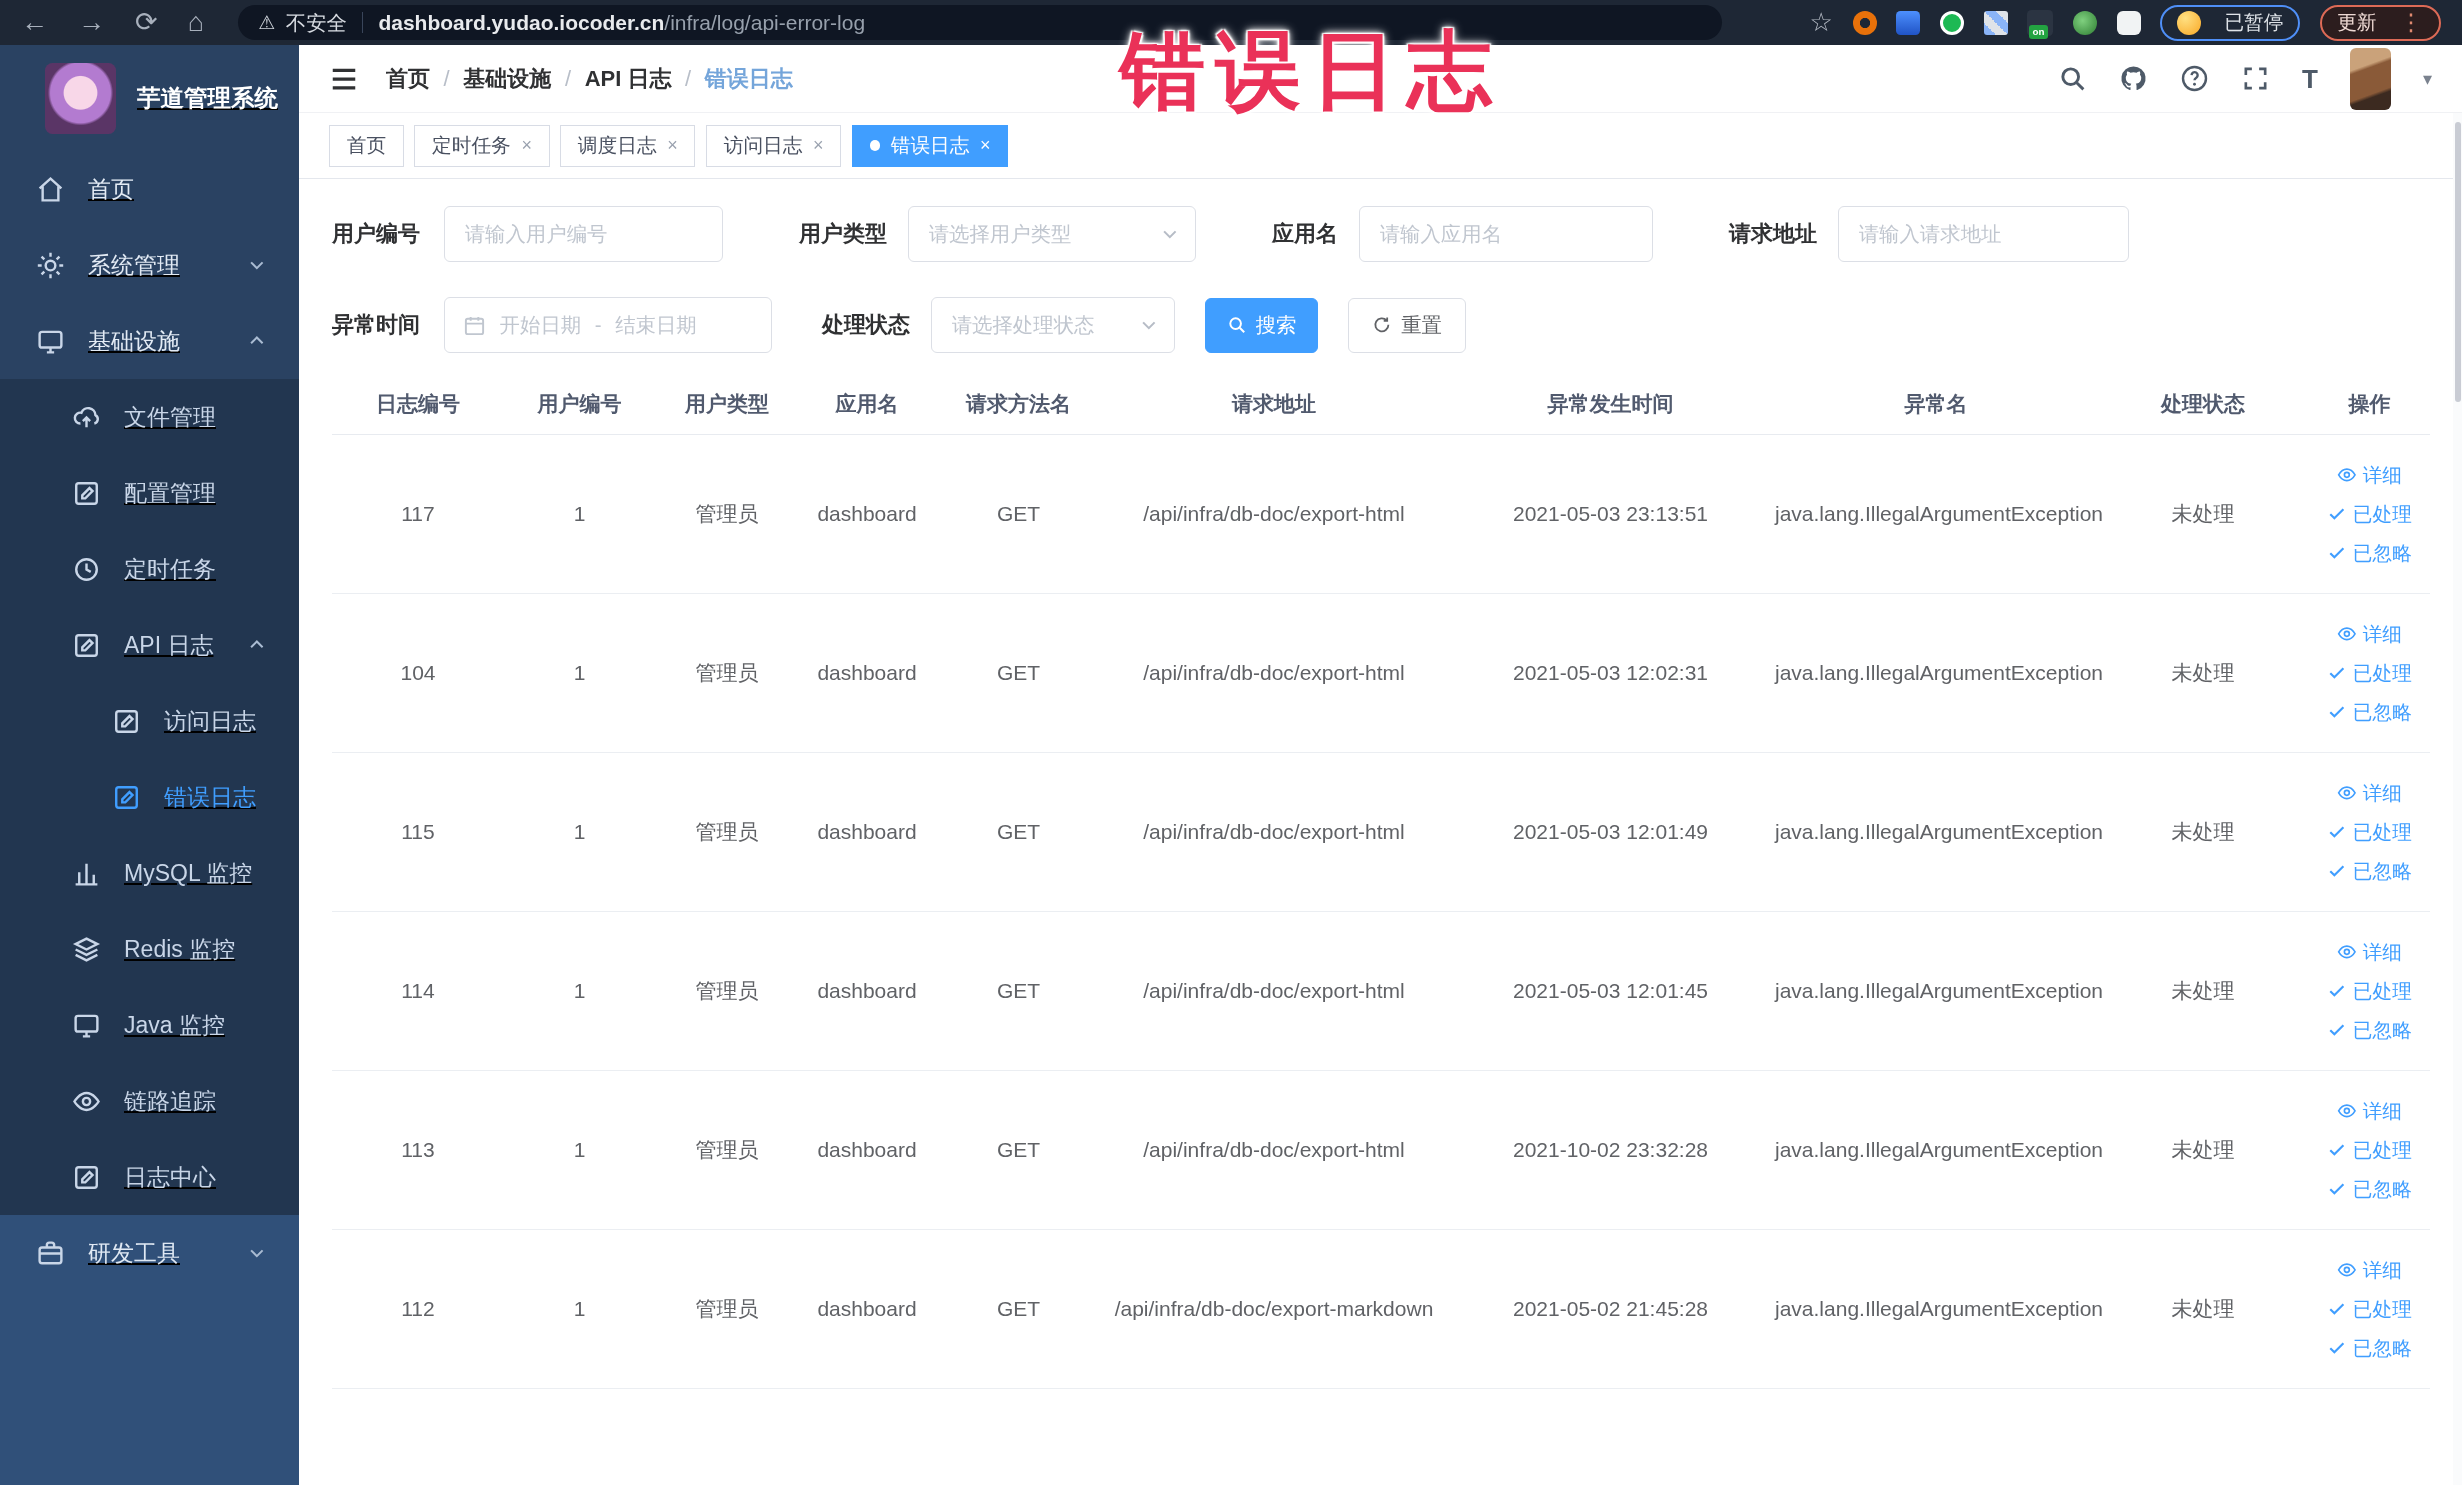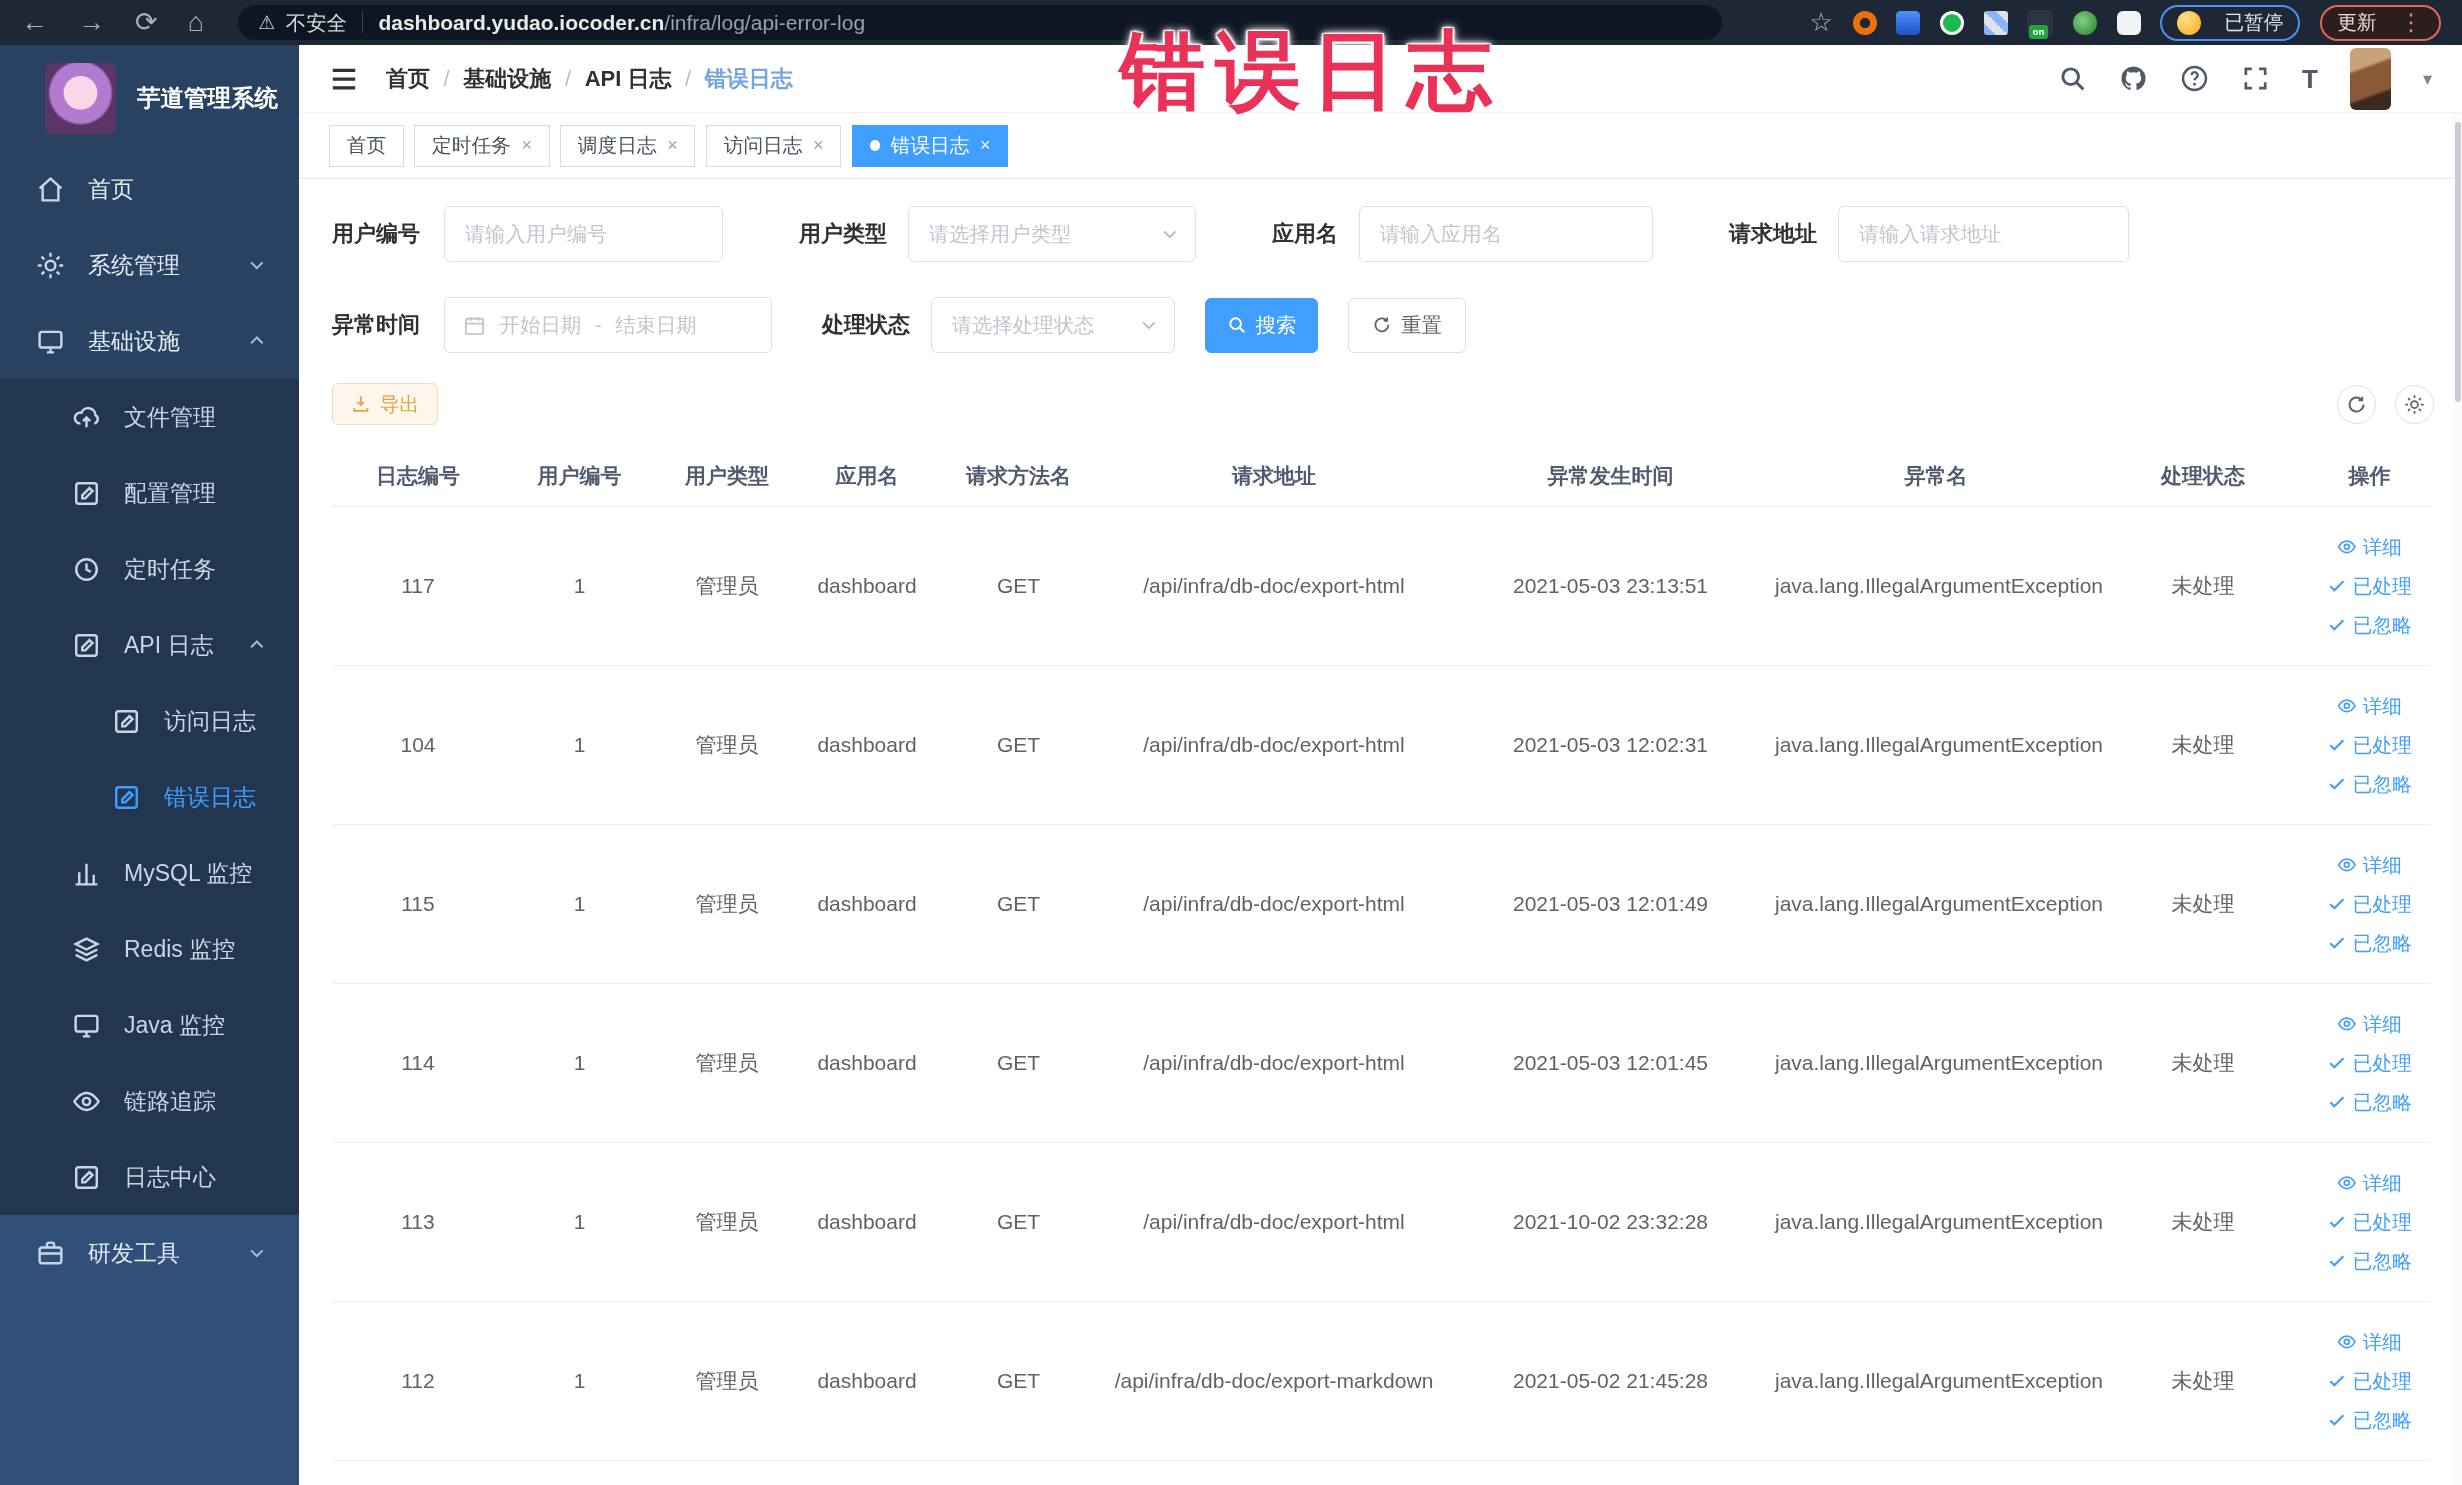--- a/index.html
+++ b/index.html
@@ -36,21 +36,21 @@
     background:radial-gradient(circle at 35% 30%, #ffe082, #f9a825); }
   .pill-paused .lbl { color:#dfe3e8; font-size:19.7px; }
   .pill-update { border:2.3px solid #dd6a56; background:#2c1d1e; }
   .pill-update .lbl { color:#eed9d3; font-size:19.7px; }
   .pill-update .dots { color:#e08a70; font-size:23px; letter-spacing:1.5px; }
 
   
   .app { position:absolute; left:0; top:45px; right:0; bottom:0; display:flex; }
 
   
-  .sidebar { width:299px; flex:none; background:#2a4262; display:flex; flex-direction:column; overflow:hidden; }
+  .sidebar { width:299px; flex:none; background:#2a4262; display:flex; flex-direction:column; overflow:hidden;text-decoration:underline; }
   .logo-row { height:106px; display:flex; align-items:center; padding-left:45px; flex:none; cursor:pointer; }
   .logo { width:71px; height:71px; border-radius:7.6px; flex:none;
     background:radial-gradient(circle at 50% 42%, #f8d7e8 0 30%, #b37bd0 32% 55%, #5a3566 60%); }
   .app-title { color:#fff; font-size:23.5px; font-weight:700; margin-left:21px; white-space:nowrap; }
   .menu { flex:none; }
   .m-item { height:76px; display:flex; align-items:center; padding-left:36px;
     color:#e3ebf5; font-size:23px; cursor:pointer; white-space:nowrap; }
   .m-item .mi { width:29px; height:29px; flex:none; margin-right:23px; color:#c9d6e8; }
   .m-item .chev { margin-left:auto; margin-right:32px; width:19.7px; height:19.7px; color:#a9bbd2; flex:none; }
   .submenu { background:#223650; }
@@ -488,38 +488,20 @@
           </button>
           <button class="btn btn-plain" style="margin-left:30px">
             <svg class="bic" viewBox="0 0 26 26" width="19.7" height="19.7">
                 <use href="#i-refresh"></use>
               </svg>
             <span>重置</span>
           </button>
         </div>
       </div>
 
-      <div class="toolbar">
-        <button class="btn-export">
-          <svg class="bic" viewBox="0 0 26 26" width="19.7" height="19.7">
-              <use href="#i-download"></use>
-            </svg>
-          <span>导出</span>
-        </button>
-        <div class="circ circ-refresh">
-          <svg class="bic" viewBox="0 0 28 28" width="21" height="21">
-              <use href="#i-refresh"></use>
-            </svg>
-        </div>
-        <div class="circ circ-settings">
-          <svg class="bic" viewBox="0 0 28 28" width="21" height="21">
-              <use href="#i-gear"></use>
-            </svg>
-        </div>
-      </div>
 
       <div class="table">
         <div class="t-head">
           <div class="th c1">日志编号</div>
           <div class="th c2">用户编号</div>
           <div class="th c3">用户类型</div>
           <div class="th c4">应用名</div>
           <div class="th c5">请求方法名</div>
           <div class="th c6">请求地址</div>
           <div class="th c7">异常发生时间</div>

